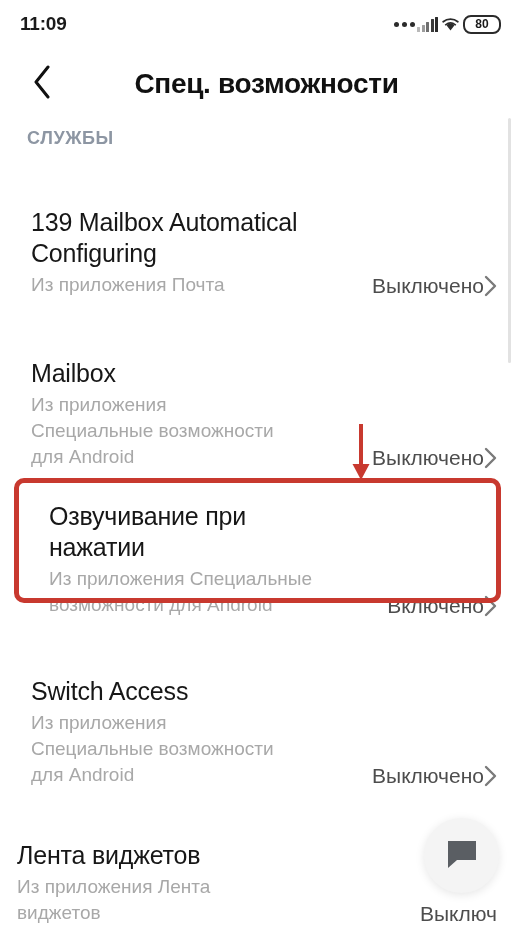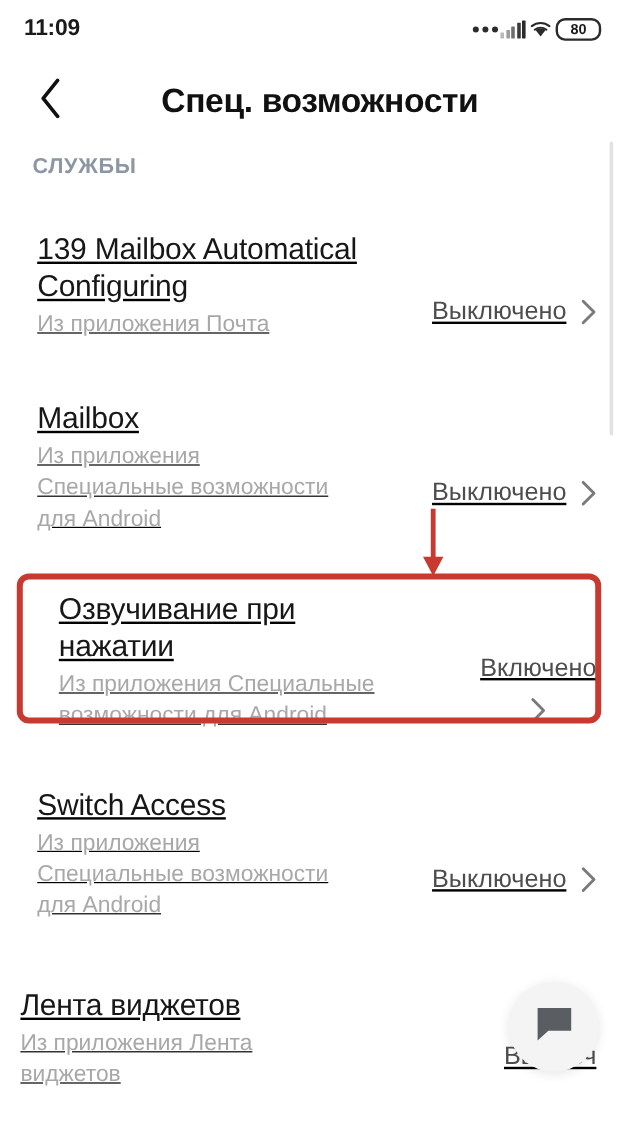--- a/index.html
+++ b/index.html
@@ -84,52 +84,51 @@
     color:#8d96a3; letter-spacing:0.6px;
   }
 
   
   #list {
     position:absolute; top:178px; left:0;
     width:519px;
   }
   .row {
     position:relative;
-    display:flex; align-items:center;
+    display:flex; align-items:flex-end;
     padding:0 22px 0 31px;
     cursor:pointer;
-    text-decoration:underline;
   }
   .row-left { flex:1; padding-right:12px; }
   .row-title {
     font-size:25px; color:#171717;
     line-height:31px; letter-spacing:-0.2px;
     white-space:pre-line;
   }
   .row-sub {
     font-size:19px; color:#a8a8a8;
     line-height:26px; margin-top:3px;
     white-space:pre-line;
   }
   .row-right {
-    display:flex; align-items:center; gap:12px;
+    display:flex; align-items:center; 
     flex-shrink:0; white-space:nowrap;
   }
   .row-status {
     font-size:21px; color:#4d4d4d;
   }
   .chev { width:13px; height:22px; flex-shrink:0; }
 
   
   #row-0 { height:120px; }
   #row-0 .row-right { margin-top:44px; }
   #row-1 { height:160px; margin-top:12px; }
   #row-1 .row-right { margin-top:42px; }
   #row-2 { height:134px; margin-top:14px;margin-left:18px; }
-  #row-2 .row-right { margin-top:46px;flex-direction:column; }
+  #row-2 .row-right { margin-top:46px; }
   #row-3 { height:152px; margin-top:18px; }
   #row-3 .row-right { margin-top:42px; }
   #row-4 { height:120px; margin-top:18px;padding-left:17px; }
   #row-4 .row-right { margin-top:30px; }
 
   
   #highlight-box {
     position:absolute;
     left:14px; top:478px;
     width:487px; height:125px;

